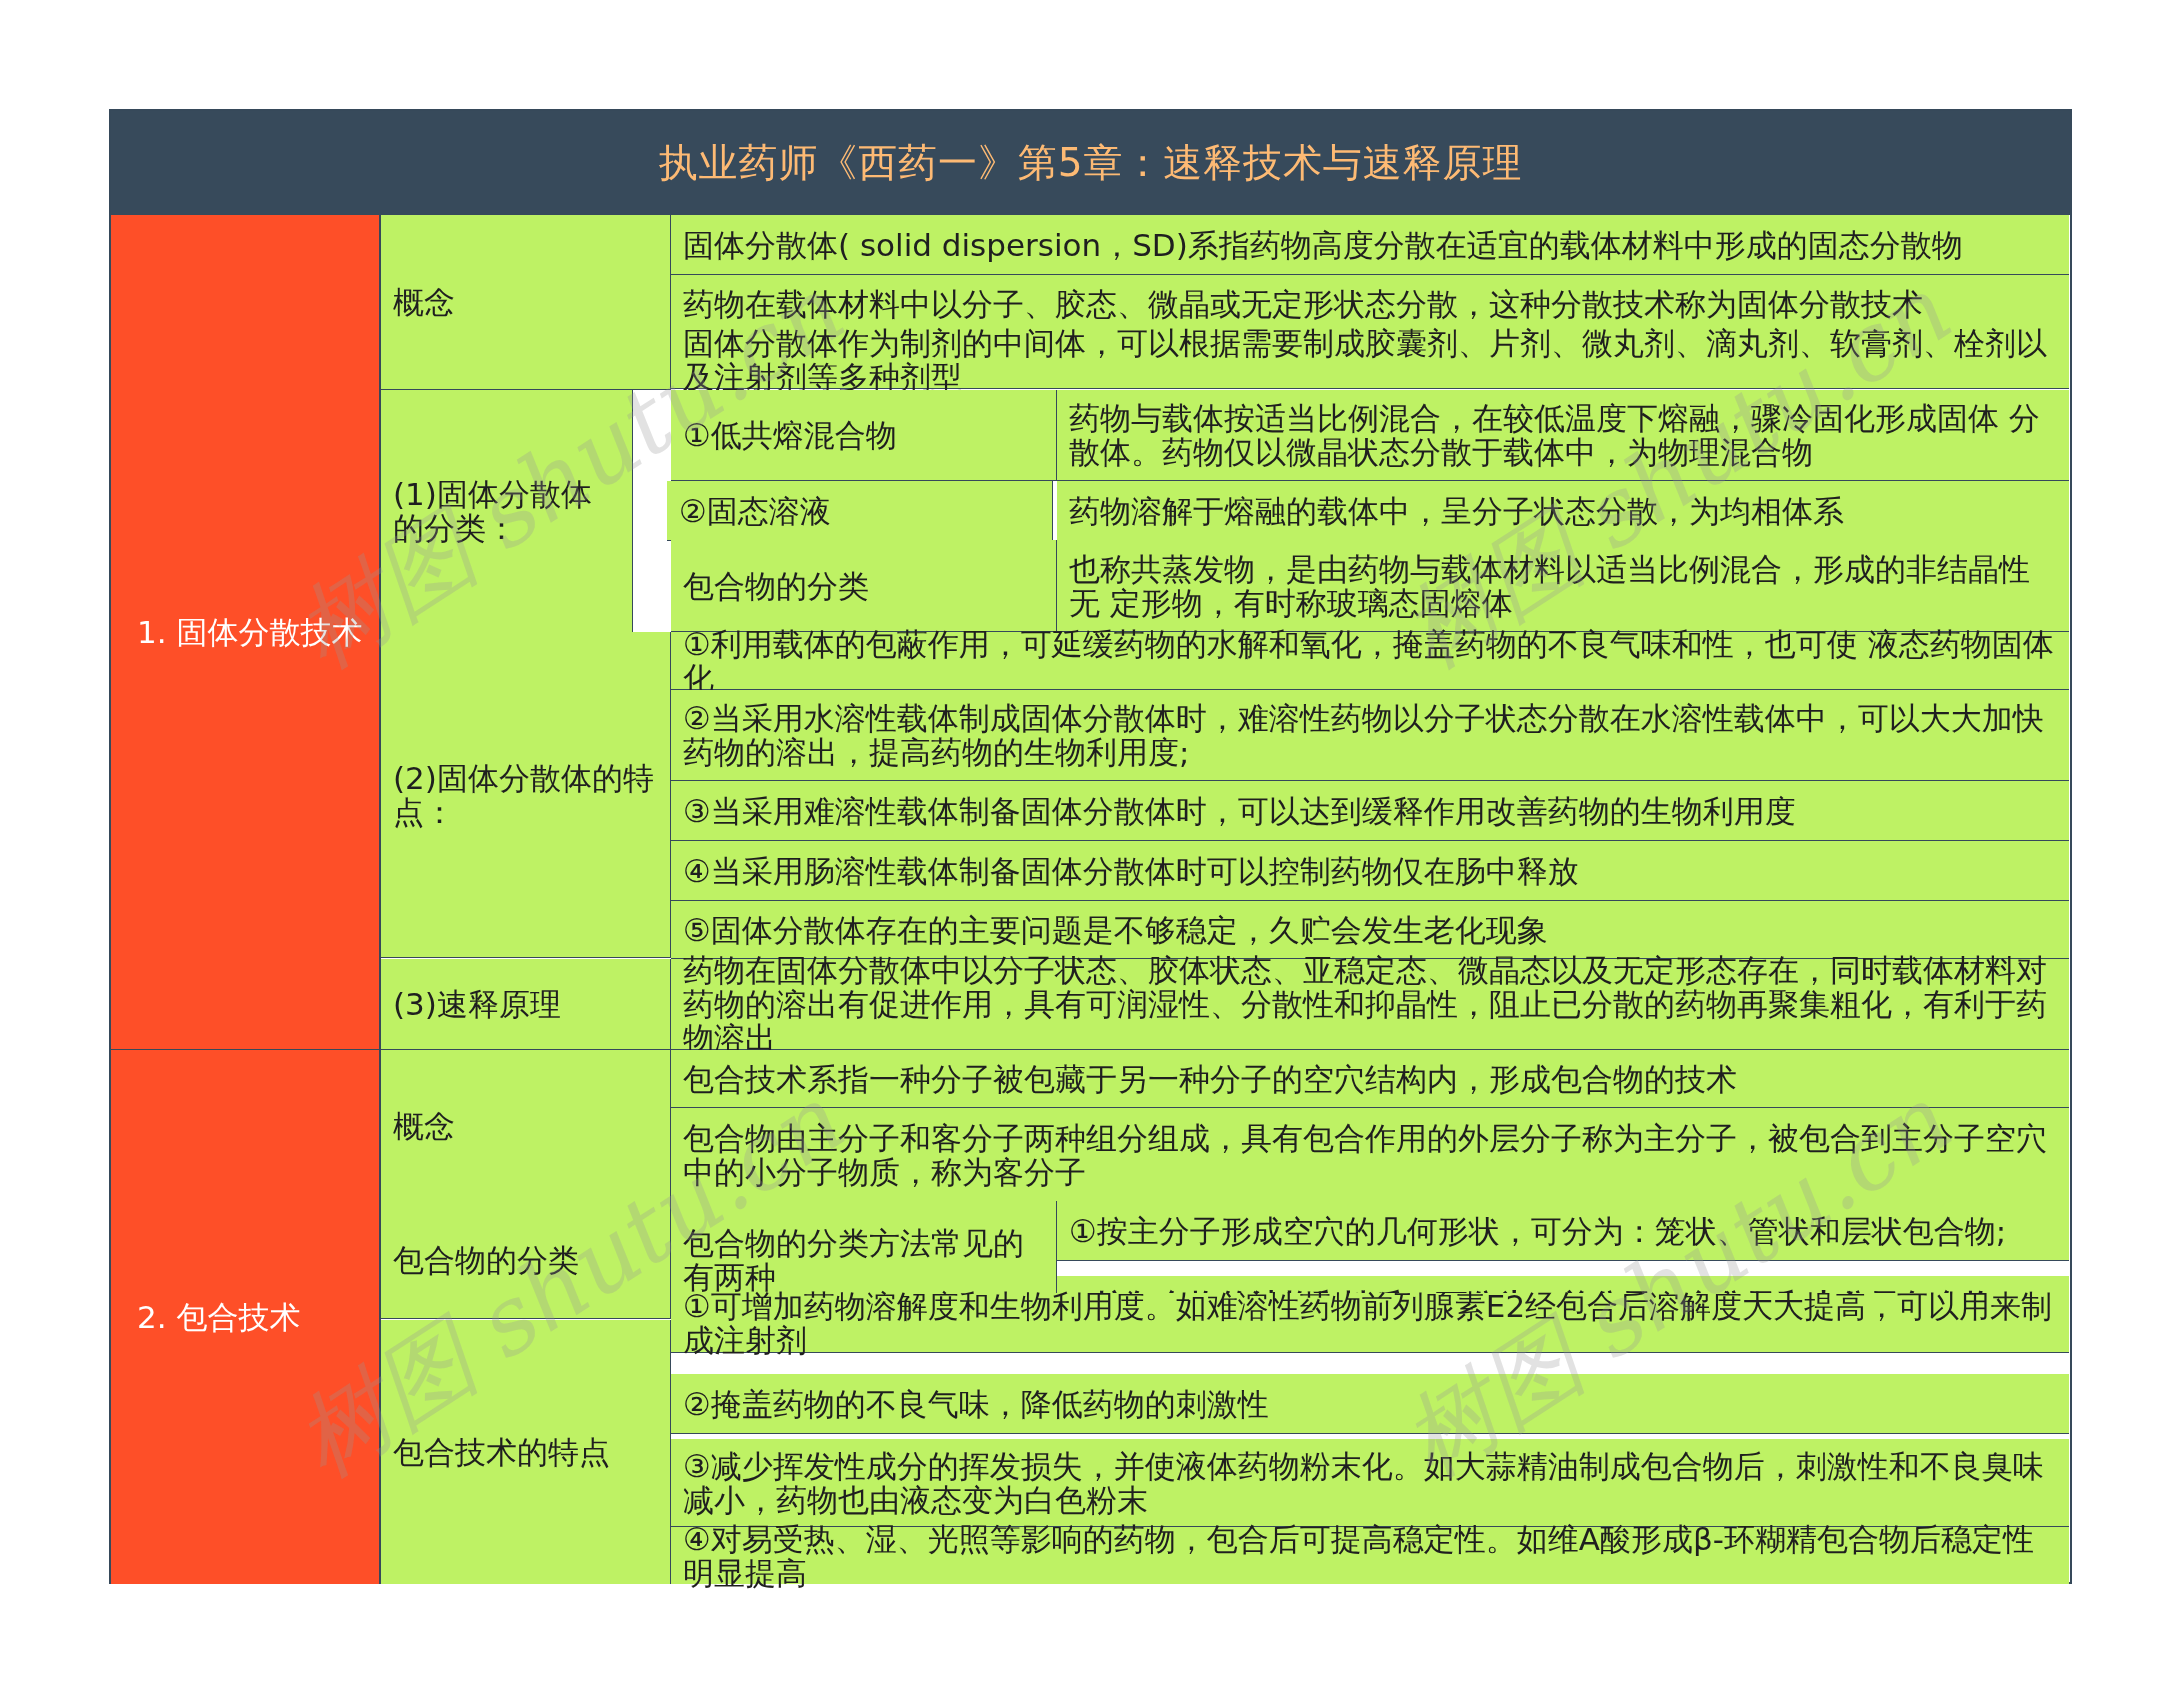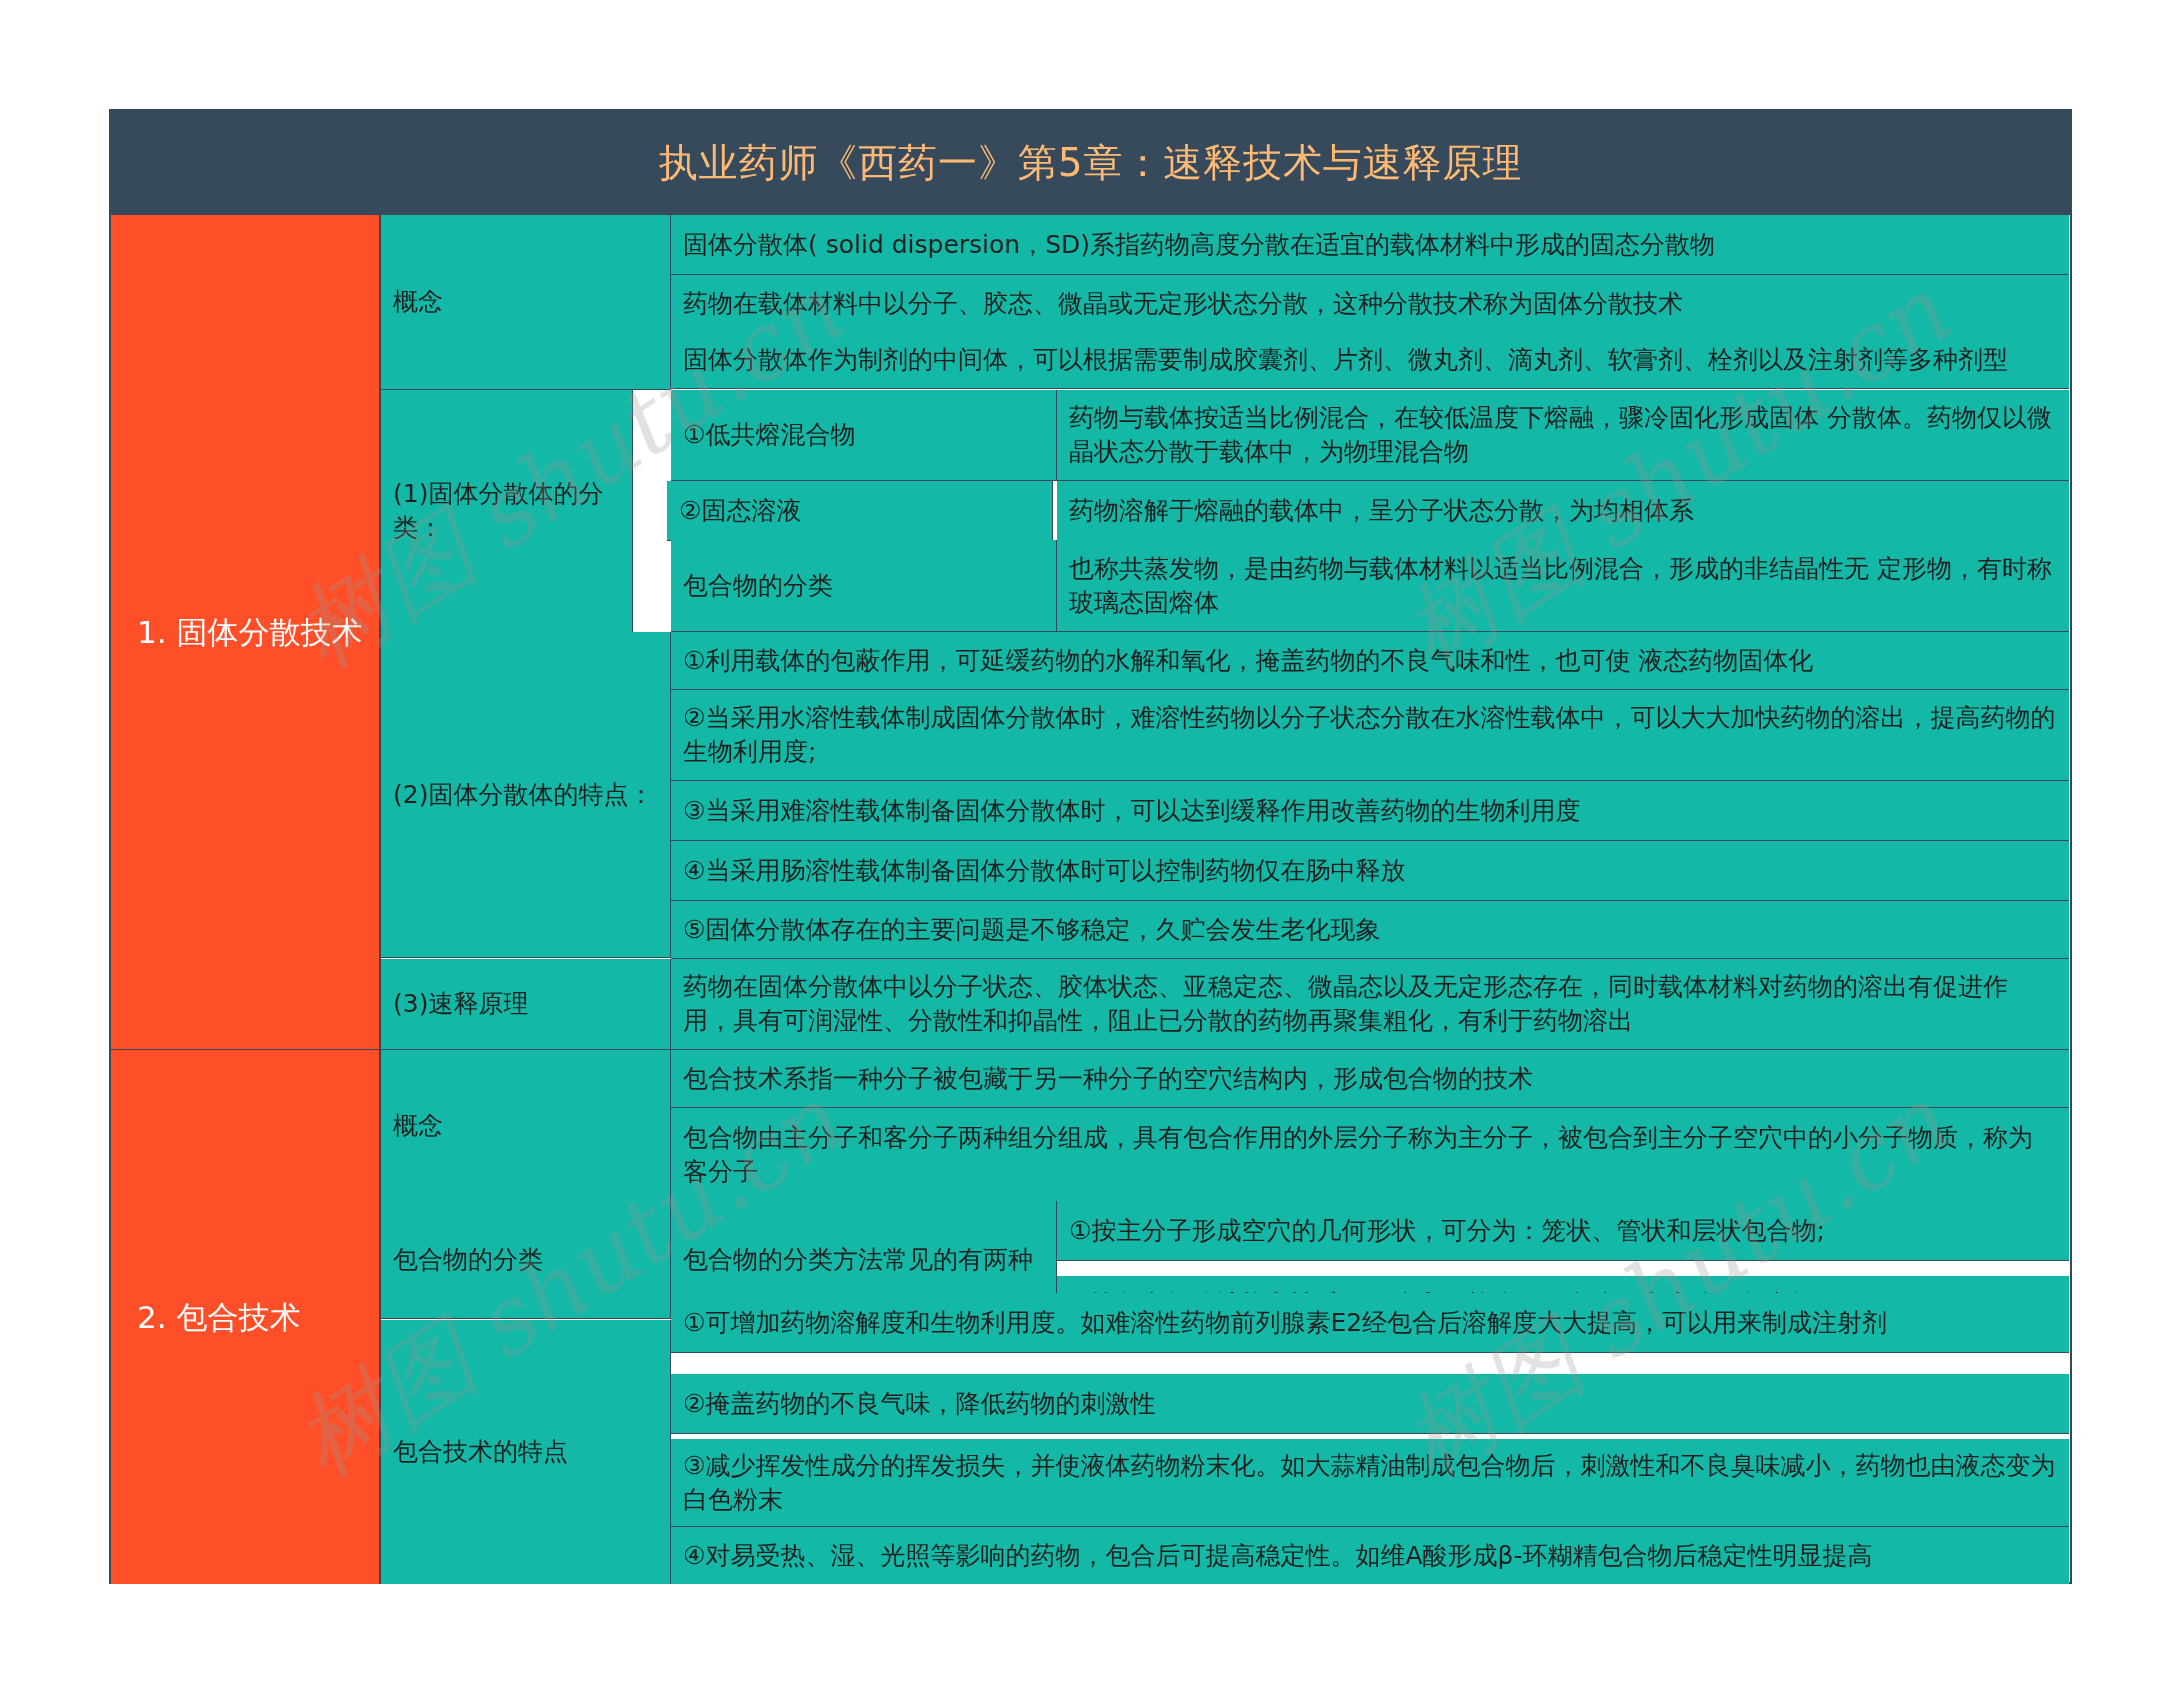--- a/index.html
+++ b/index.html
@@ -5,21 +5,21 @@
   html, body { margin: 0; padding: 0; background: #ffffff; }
   body { width: 2181px; height: 1687px; position: relative; overflow: hidden;
          font-family: "DejaVu Sans", "Liberation Sans", sans-serif; }
   .sheet { position: absolute; left: 109px; top: 109px; width: 1963px; height: 1475px;
            border: 2.6px solid #36495a; box-sizing: border-box; background: #fff; }
   .title-bar { position: absolute; left: 0; top: 0; right: 0; height: 104px;
                background: #374a5b; color: #fdba74; display: flex; align-items: center;
                justify-content: center; font-size: 39px; letter-spacing: 0.9px; }
   .cell { position: absolute; box-sizing: border-box; border-right: 1.7px solid #36495a;
           border-bottom: 1.7px solid #36495a; display: flex; align-items: center;
-          padding: 0 12px; color: #1f1f1f; font-size: 25px; line-height: 34px; background: #14b8a6; }
+          padding: 0 12px; color: #1f1f1f; font-size: 31px; line-height: 34px; background: #bef264; }
   .cell.lvl1 { background: #fe4f28; color: #ffffff; font-size: 31px; padding-left: 26px; border-right: 2.6px solid #36495a; }
   .cell.last { border-right: none; }
   .cell span { display: block; }
   .watermark { position: absolute; font-family: "DejaVu Serif", serif; font-style: italic;
                font-size: 94px; color: rgba(150,150,150,0.28); transform: rotate(-33deg);
                white-space: nowrap; pointer-events: none; }
 </style>
 </head>
 <body>
 

